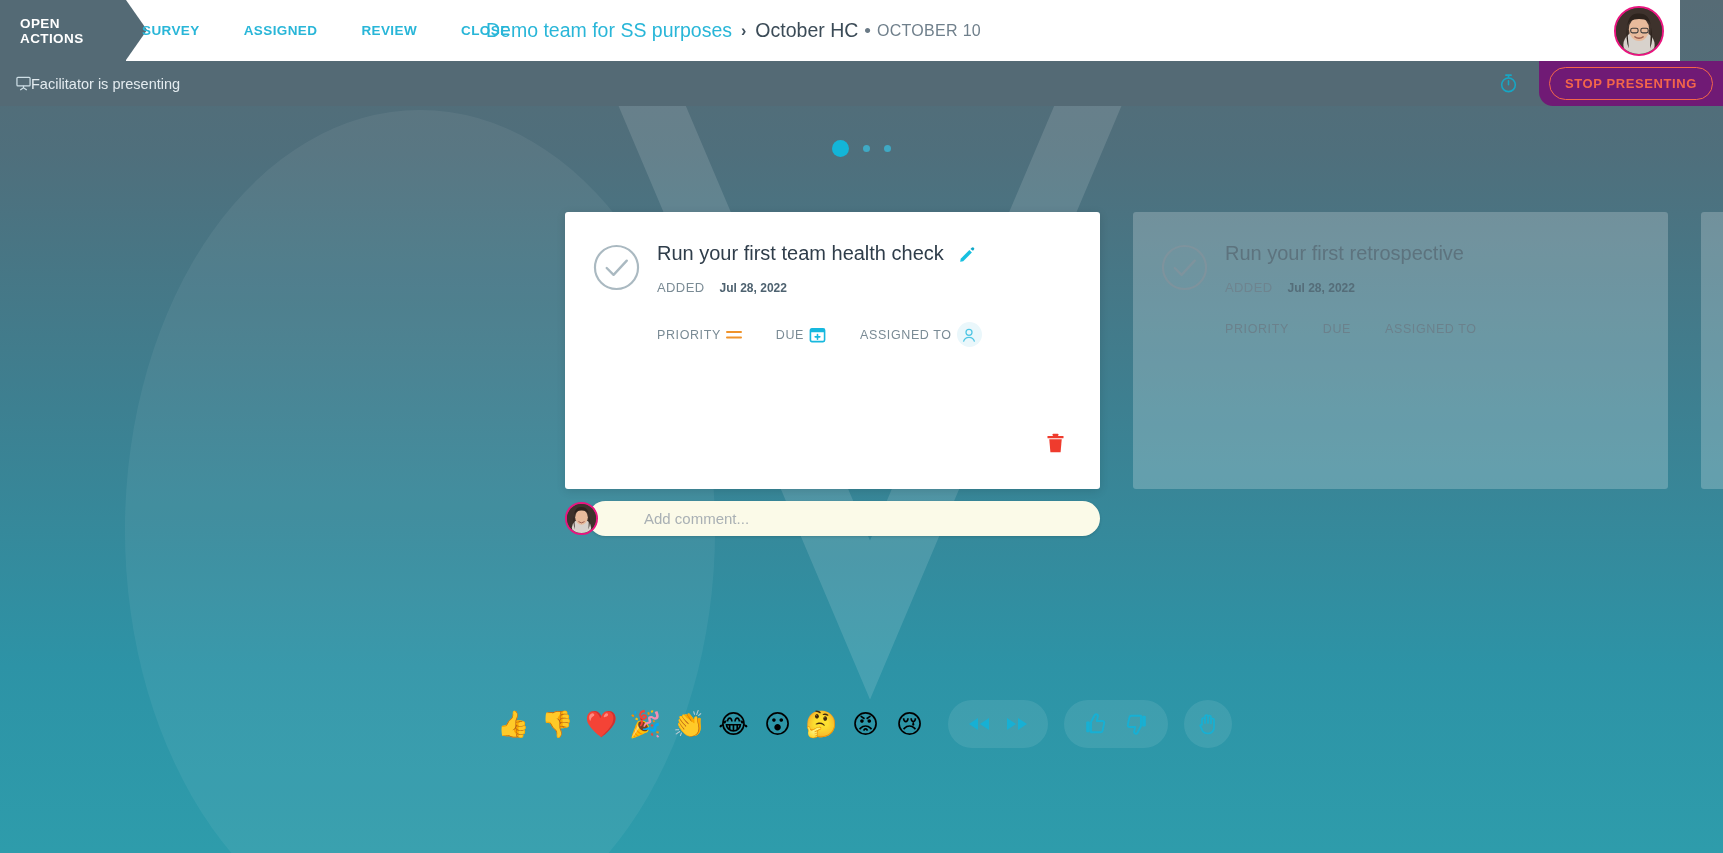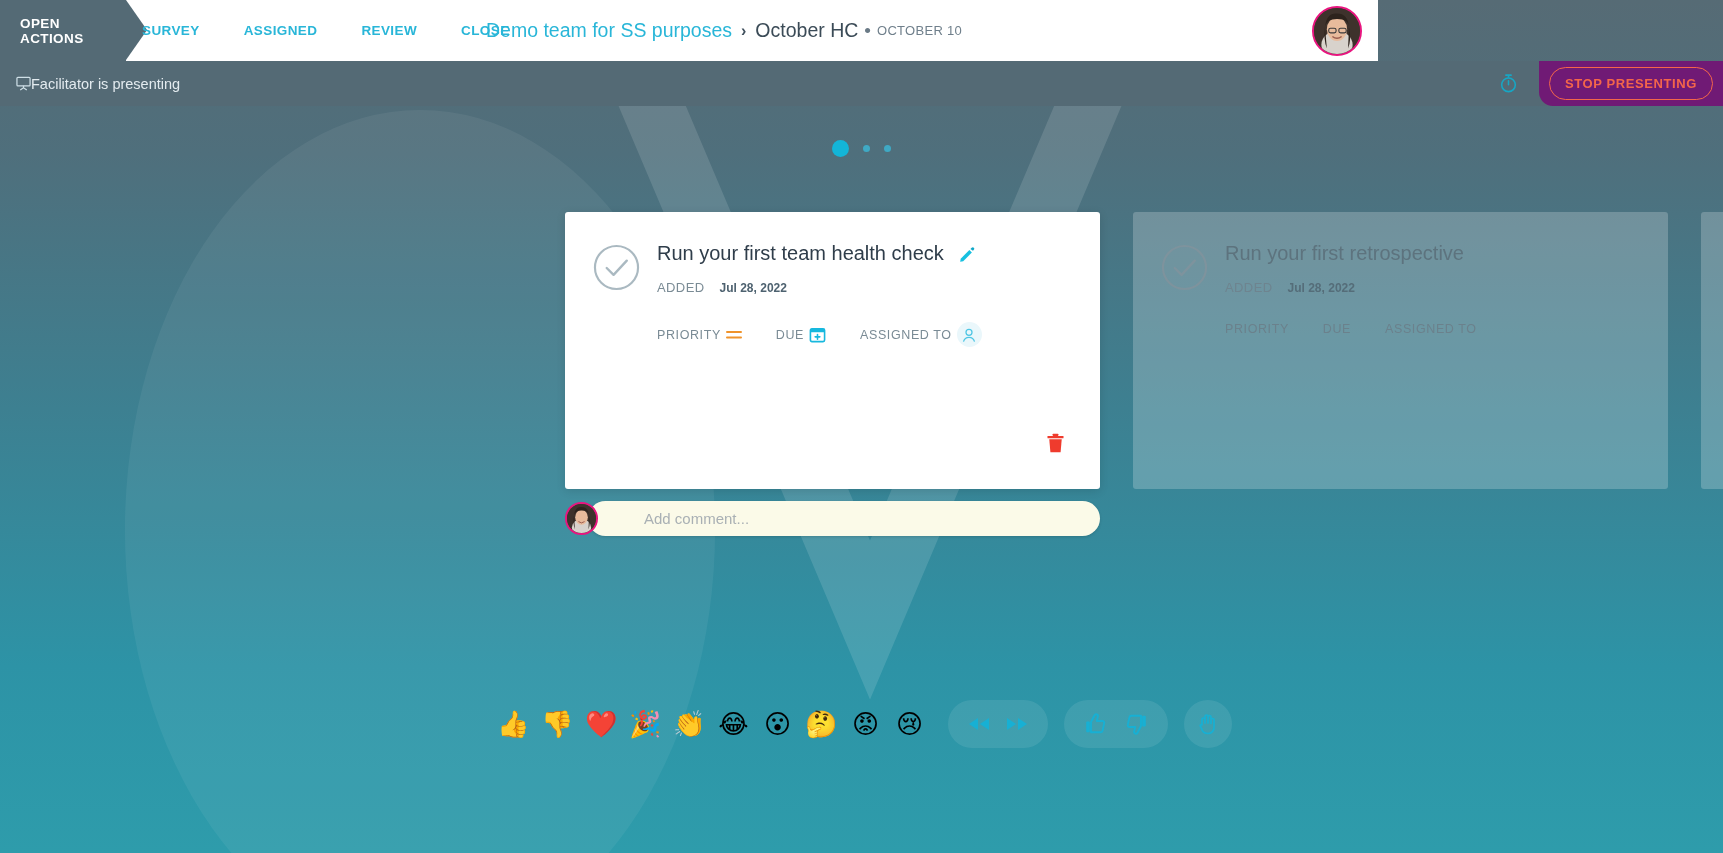--- a/index.html
+++ b/index.html
@@ -27,21 +27,21 @@
   .wm-check {
     position: absolute;
     left: 560px; top: 0px;
     width: 620px; height: 760px;
     opacity: .5;
   }
 
   
   .topbar {
     position: absolute; top: 0; left: 0;
-    width: 1378px; height: 61px;
+    width: 1680px; height: 61px;
     background: #ffffff;
     z-index: 30;
   }
   .nav-active {
     position: absolute; left: 0; top: 0;
     height: 61px; width: 126px;
     background: #546a75;
     color: #ffffff;
     font-size: 13.5px; font-weight: bold;
     letter-spacing: .4px;
@@ -68,21 +68,21 @@
   }
   .breadcrumb {
     position: absolute; left: 486px; top: 0; height: 61px;
     display: flex; align-items: center; gap: 0px;
     font-size: 19px;
   }
   .crumb-team { color: #29b6d8; cursor: pointer; font-size: 19.5px; }
   .crumb-sep { color: #3f4f5c; font-size: 16px; font-weight: bold; margin: 0 9px; }
   .crumb-session { color: #3b4b57; font-size: 19.5px; }
   .crumb-dot { color: #6a7a86; margin: 0 6px; font-size: 19px;}
-  .crumb-date { color: #6f7f8b; font-size: 13px; letter-spacing: .3px; }
+  .crumb-date { color: #6f7f8b; font-size: 16px; letter-spacing: .3px; }
 
   .avatar-top {
     position: absolute; right: 16px; top: 6px;
     width: 50px; height: 50px; border-radius: 50%;
     border: 2.5px solid #e8157f;
     overflow: hidden;
     background: #4a3a33;
     cursor: pointer;
   }
 

